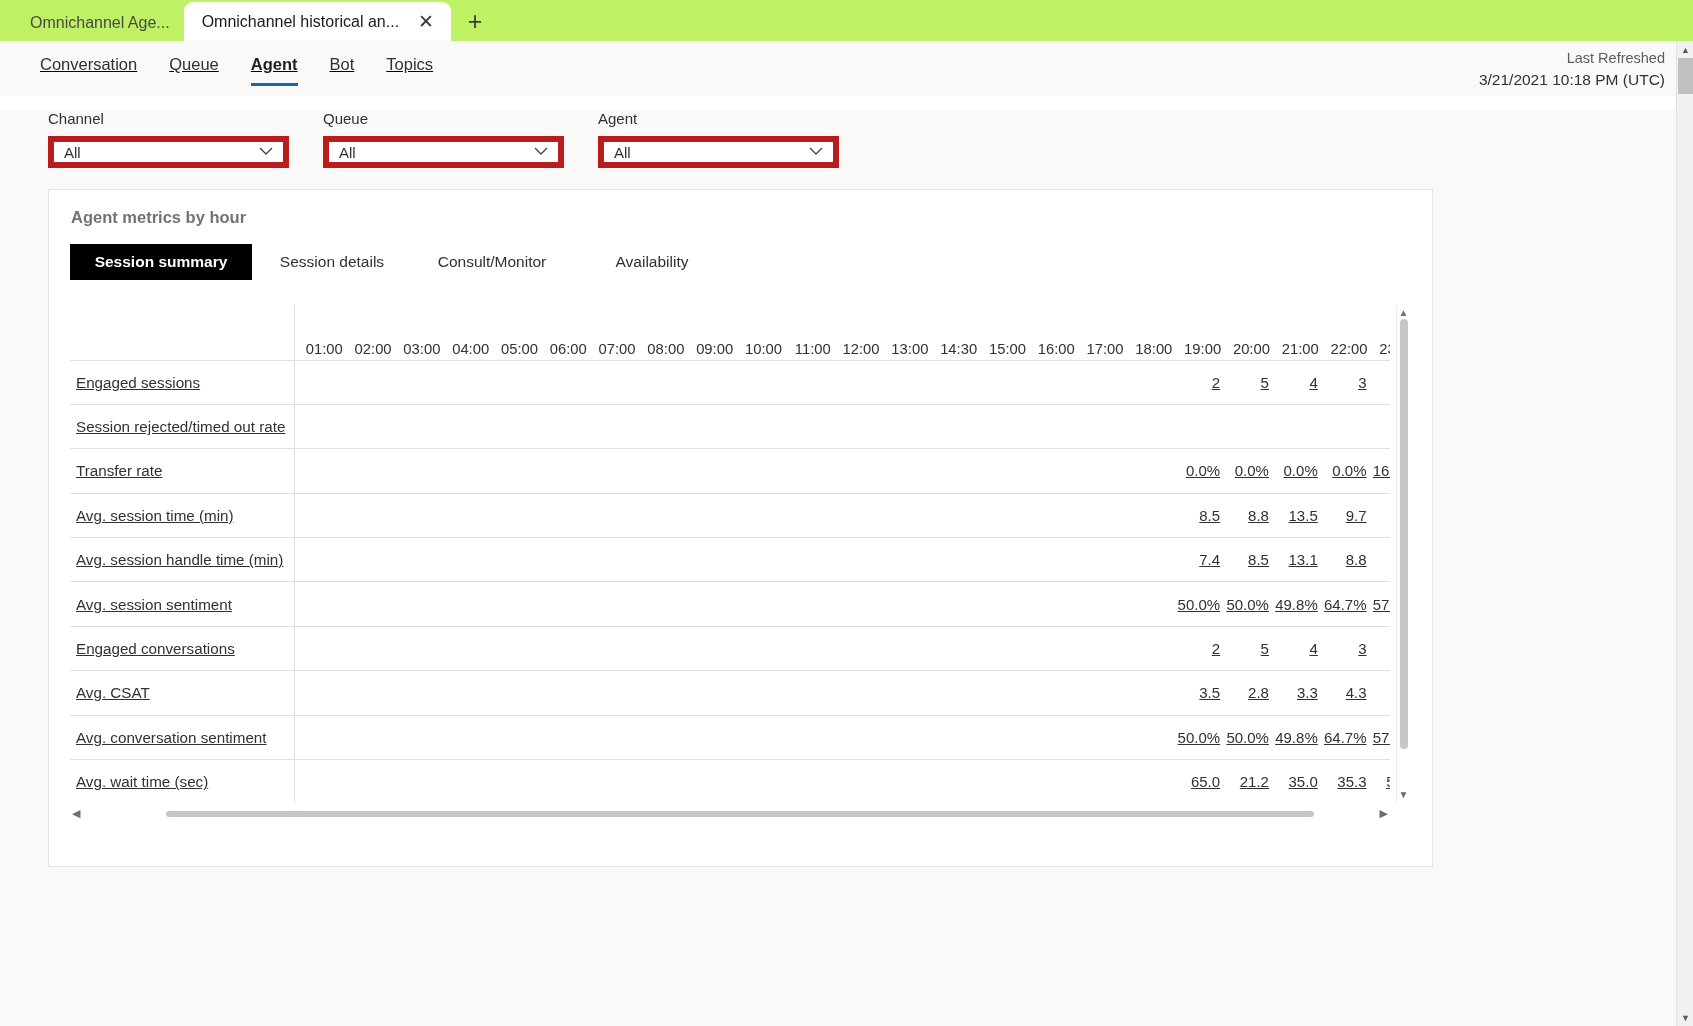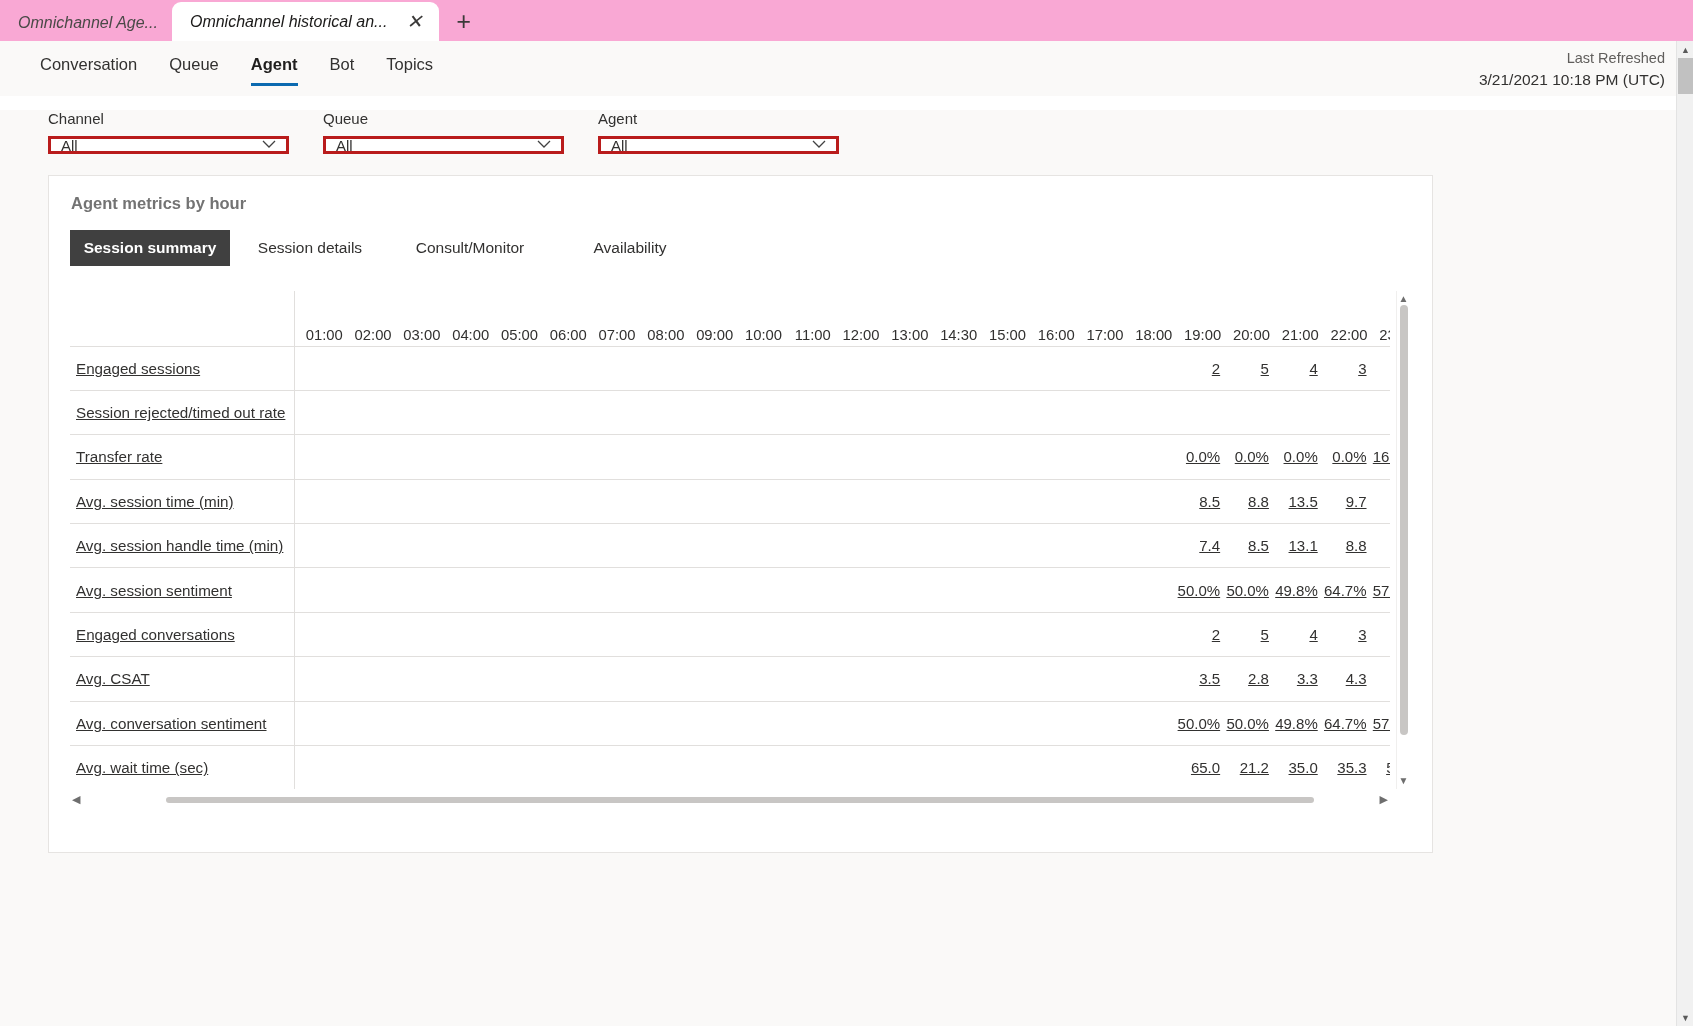--- a/index.html
+++ b/index.html
@@ -7,26 +7,25 @@
     margin: 0; padding: 0;
     width: 1693px; height: 1026px;
     overflow: hidden;
     font-family: "Liberation Sans", sans-serif;
     background: #ffffff;
   }
 
   
   .browser-chrome {
     height: 41px;
-    background: #f9a8d4;
+    background: #bef264;
     display: flex;
     align-items: flex-end;
-    padding-left: 0;
-    position: relative;
-    font-style: italic;
+    padding-left: 12px;
+    position: relative;
   }
   .tab {
     height: 37px;
     display: flex;
     align-items: center;
     padding: 0 14px 0 18px;
     font-size: 16px;
     color: #3b3a39;
     max-width: 290px;
     position: relative;
@@ -68,21 +67,21 @@
   }
 
   .navbar {
     height: 55px;
     background: #faf9f8;
     display: flex;
     align-items: flex-start;
     padding: 0 0 0 24px;
     position: relative;
   }
-  .nav-tabs { display: flex; align-items: flex-end; }
+  .nav-tabs { display: flex; align-items: flex-end; text-decoration: underline; }
   .nav-tab {
     padding: 14px 16px 12px 16px;
     font-size: 16.5px;
     color: #323130;
     position: relative;
   }
   .nav-tab.selected { font-weight: bold; color: #201f1e; }
   .nav-tab.selected::after {
     content: "";
     position: absolute;
@@ -136,23 +135,23 @@
     margin-top: 14px;
   }
   .filter { width: 241px; }
   .filter-label {
     font-size: 15px;
     color: #323130;
     margin-bottom: 9px;
     display: block;
   }
   .filter-select {
-    height: 18px;
+    height: 32px;
     background: #ffffff;
-    border: 3px solid #b91c1c;
+    border: 6px solid #b91c1c;
     display: flex;
     align-items: center;
     padding: 0 10px;
     font-size: 15px;
     color: #323130;
     justify-content: space-between;
   }
   .chev { color: #424242; font-size: 12px; line-height: 1; }
 
   
@@ -175,24 +174,24 @@
     padding: 17px 0 0 21px;
     align-items: stretch;
   }
   .pill {
     font-size: 15.5px;
     color: #323130;
     padding: 9px 0;
     text-align: center;
   }
   .pill.active {
-    background: #404040;
+    background: #000000;
     color: #ffffff;
     font-weight: bold;
-    width: 160px;
+    width: 182px;
   }
   .pill.plain { width: 160px; }
 
   
   .matrix-wrap {
     position: relative;
     margin: 25px 0 0 21px;
     width: 1340px;
     height: 516px;
   }

